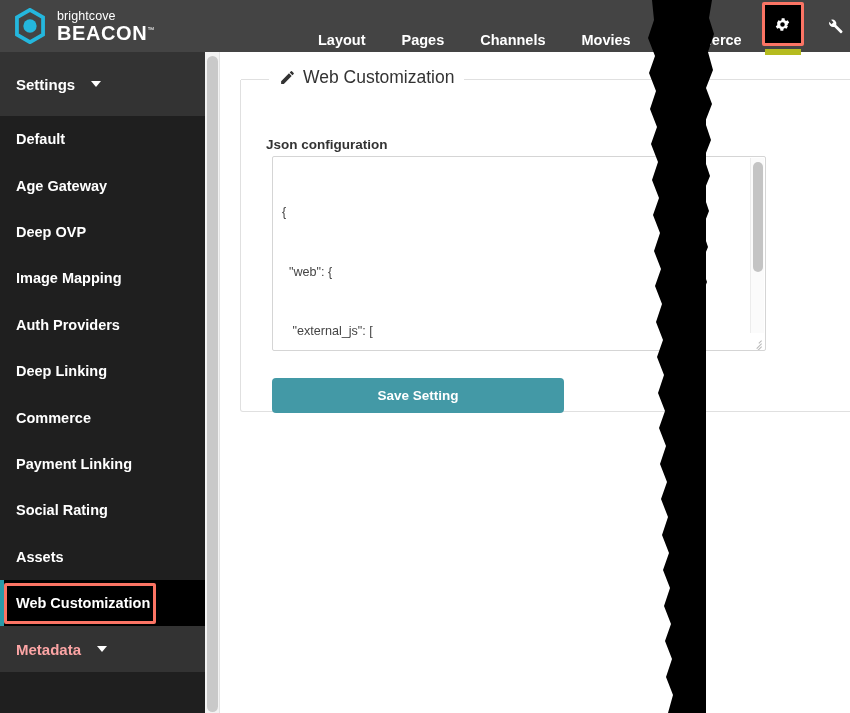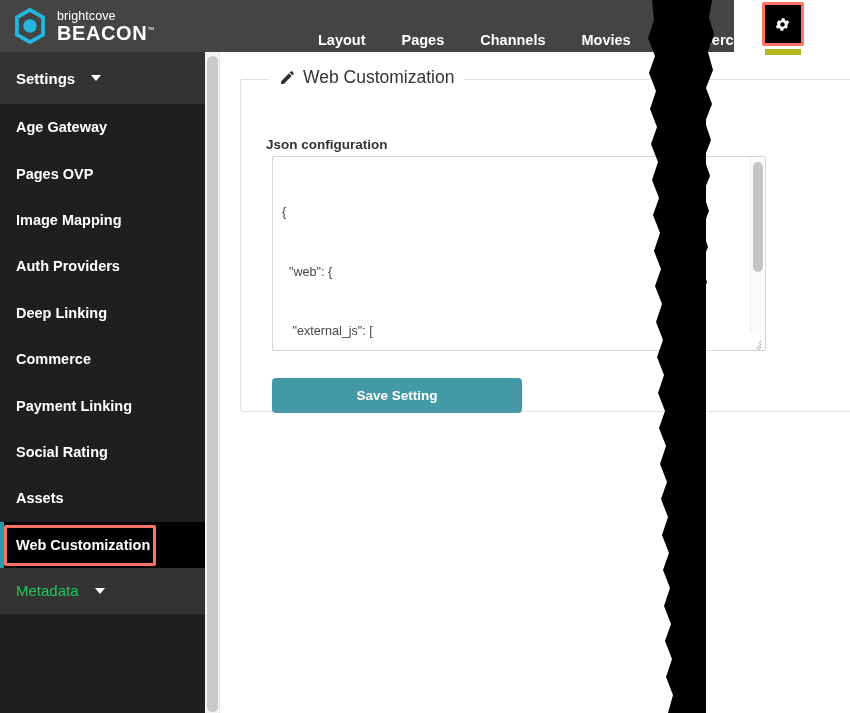--- a/index.html
+++ b/index.html
@@ -16,21 +16,21 @@
     position: relative;
     width: 850px;
     height: 713px;
     background: #ffffff;
   }
 
   
   .topbar {
     position: absolute;
     top: 0; left: 0;
-    width: 734px;
+    width: 850px;
     height: 52px;
     background: #444444;
     display: flex;
     align-items: center;
     z-index: 5;
   }
 
   .brand {
     display: flex;
     align-items: center;
@@ -121,21 +121,21 @@
   
   .sidebar {
     position: absolute;
     top: 52px; left: 0;
     width: 205px;
     height: 661px;
     background: #1f1f1f;
     overflow: hidden;
   }
   .sidebar-head {
-    height: 52px;
+    height: 64px;
     background: #333333;
     display: flex;
     align-items: center;
     padding-left: 16px;
     cursor: pointer;
   }
   .sidebar-head span {
     color: #ffffff;
     font-size: 15px;
     font-weight: bold;
@@ -181,23 +181,23 @@
 
   .sidebar-foot {
     height: 46px;
     display: flex;
     align-items: center;
     padding-left: 16px;
     background: #333333;
     cursor: pointer;
   }
   .sidebar-foot span {
-    color: #22c55e;
+    color: #fca5a5;
     font-size: 15px;
-    font-weight: normal;
+    font-weight: bold;
   }
 
   
   .page-scroll {
     position: absolute;
     top: 52px; left: 205px;
     width: 15px;
     height: 661px;
     background: #f3f3f3;
     border-right: 1px solid #e3e3e3;
@@ -313,21 +313,21 @@
     display: block;
     transform-origin: right bottom;
     transform: rotate(-45deg);
   }
   .ta-grip i:nth-child(2) { width: 7px; bottom: 5px; }
   .ta-grip i:nth-child(3) { width: 4px; bottom: 8px; }
 
   .save-btn {
     position: absolute;
     left: 31px; top: 298px;
-    width: 250px;
+    width: 292px;
     height: 35px;
     background: #4399a6;
     color: #ffffff;
     border: none;
     border-radius: 4px;
     font-size: 13.5px;
     font-weight: bold;
     font-family: "Liberation Sans", sans-serif;
     cursor: pointer;
   }
@@ -385,24 +385,27 @@
   </div>
 
   <div class="sidebar">
 
     <div class="sidebar-head">
       <span>Settings</span>
       <i class="caret"></i>
     </div>
 
     <div class="nav-item">
+      <span>Default</span>
+    </div>
+    <div class="nav-item">
       <span>Age Gateway</span>
     </div>
     <div class="nav-item">
-      <span>Pages OVP</span>
+      <span>Deep OVP</span>
     </div>
     <div class="nav-item">
       <span>Image Mapping</span>
     </div>
     <div class="nav-item">
       <span>Auth Providers</span>
     </div>
     <div class="nav-item">
       <span>Deep Linking</span>
     </div>

